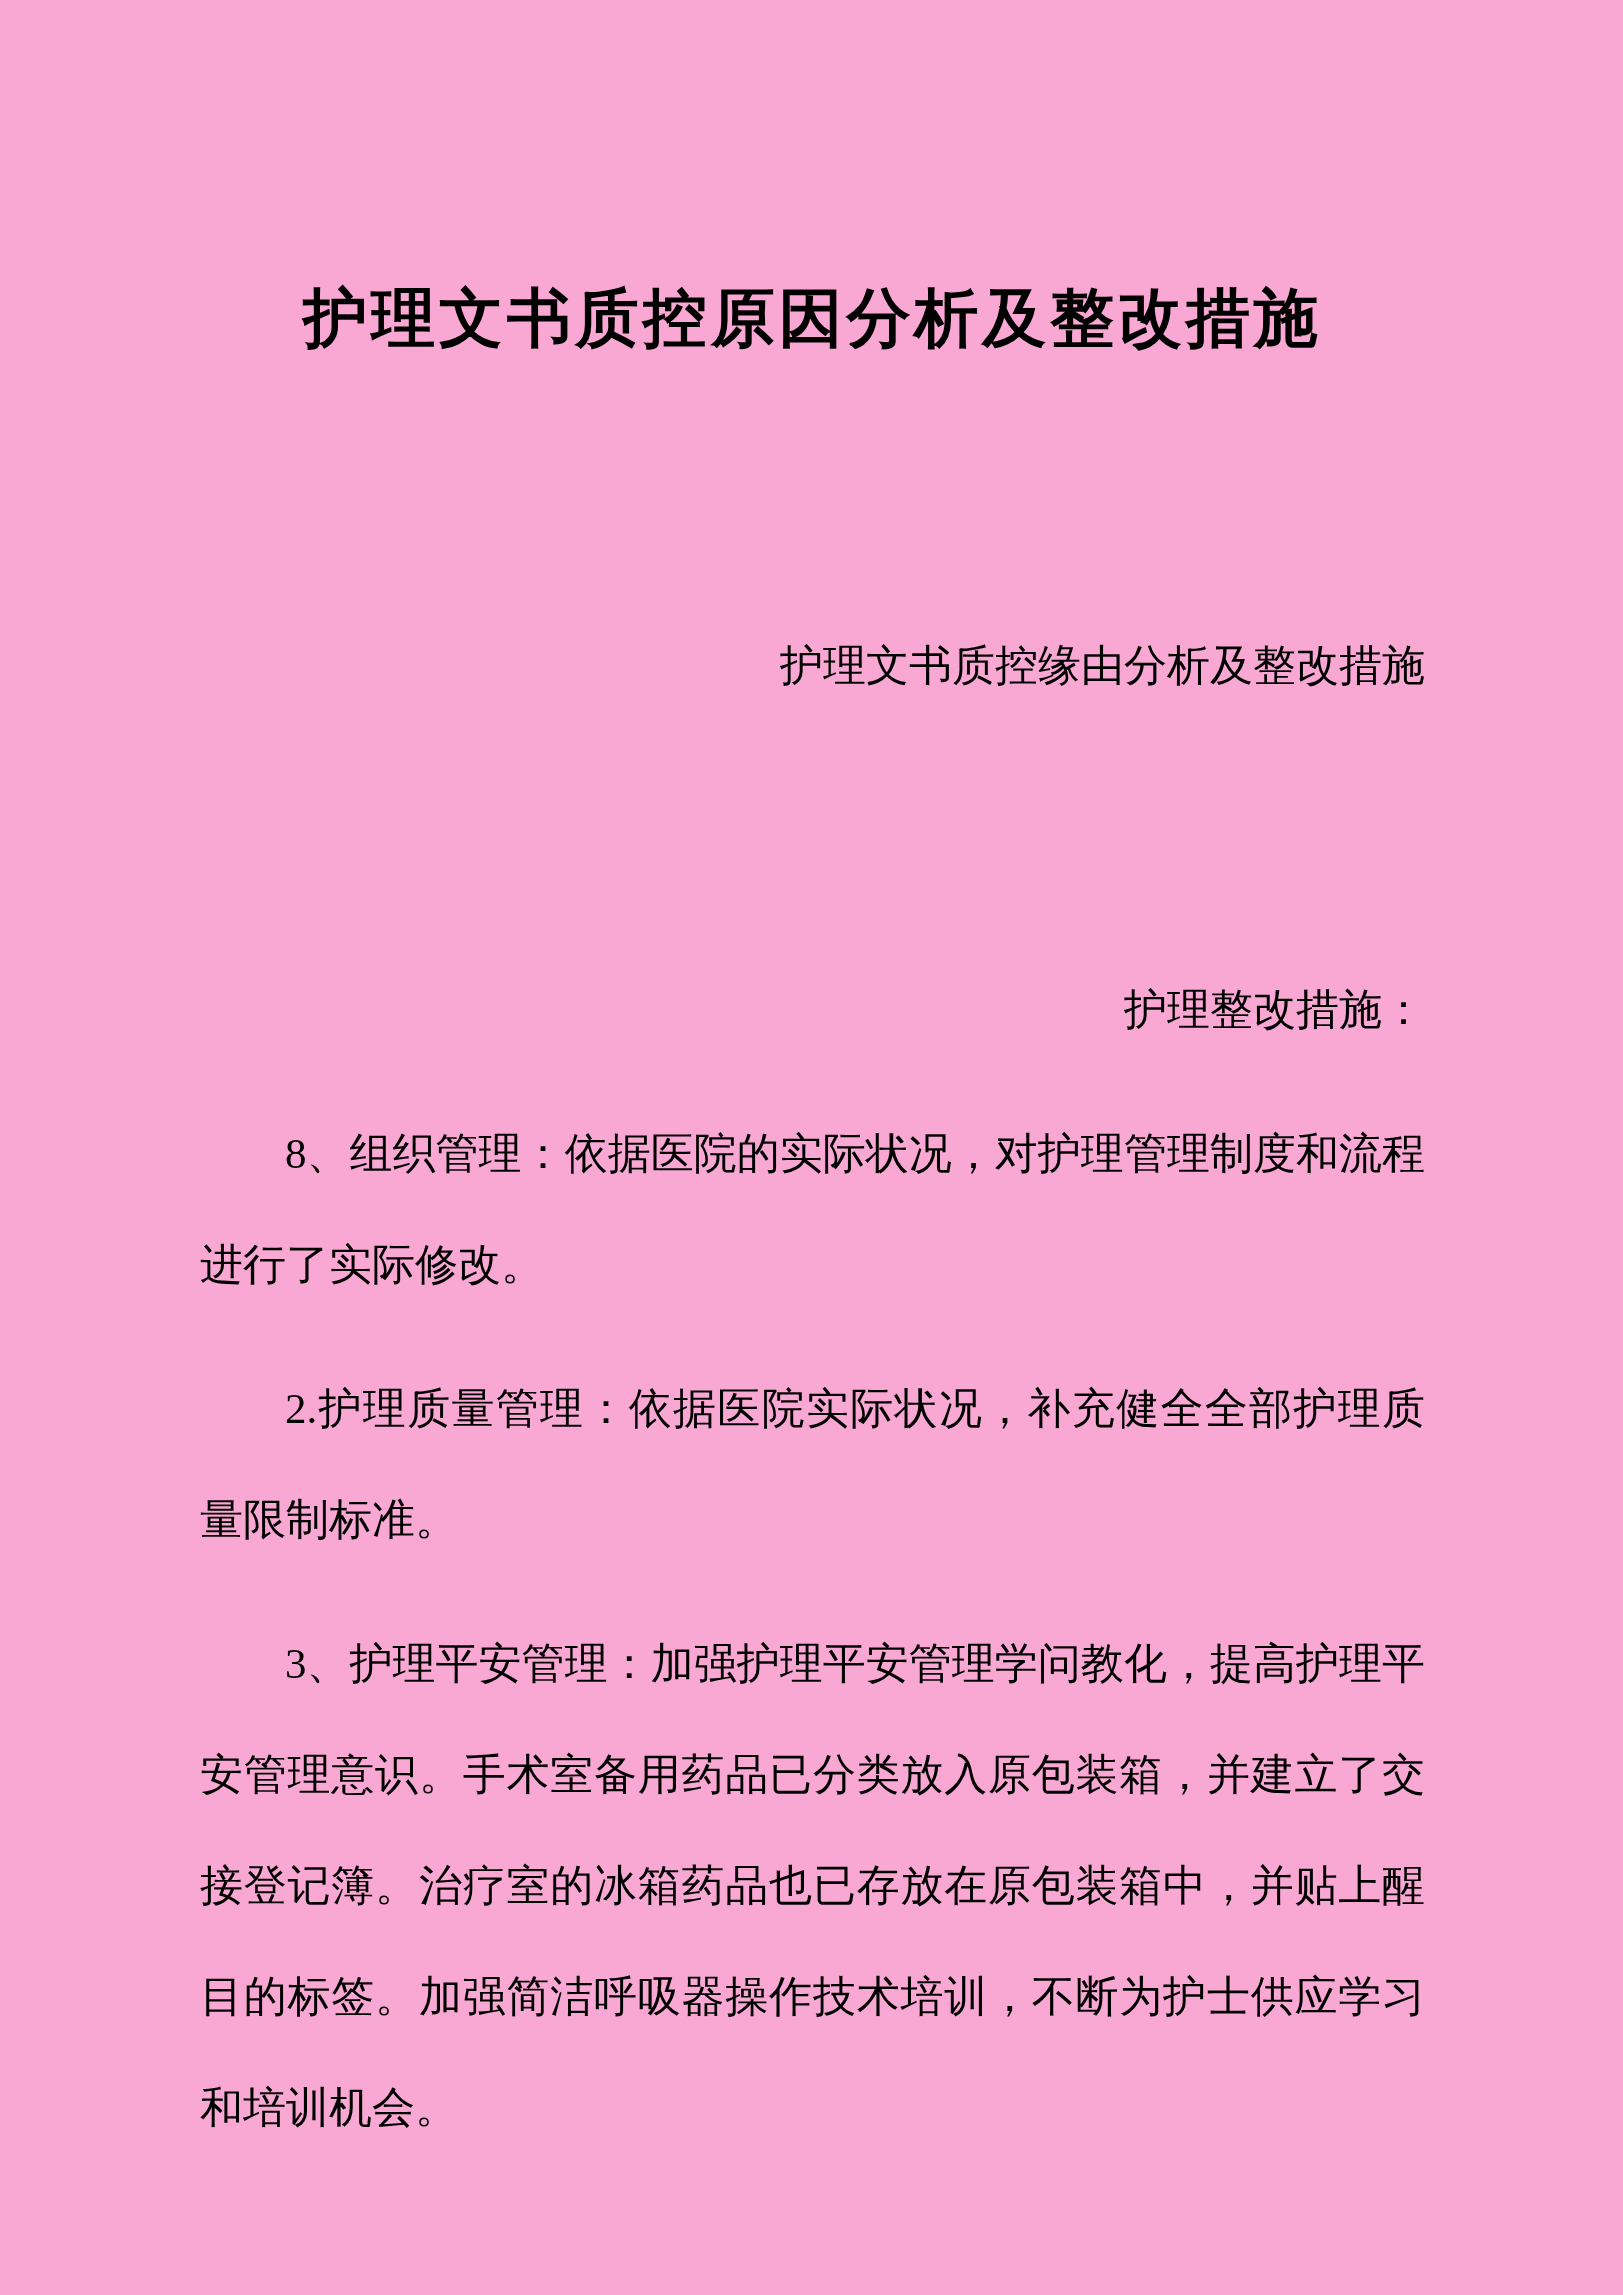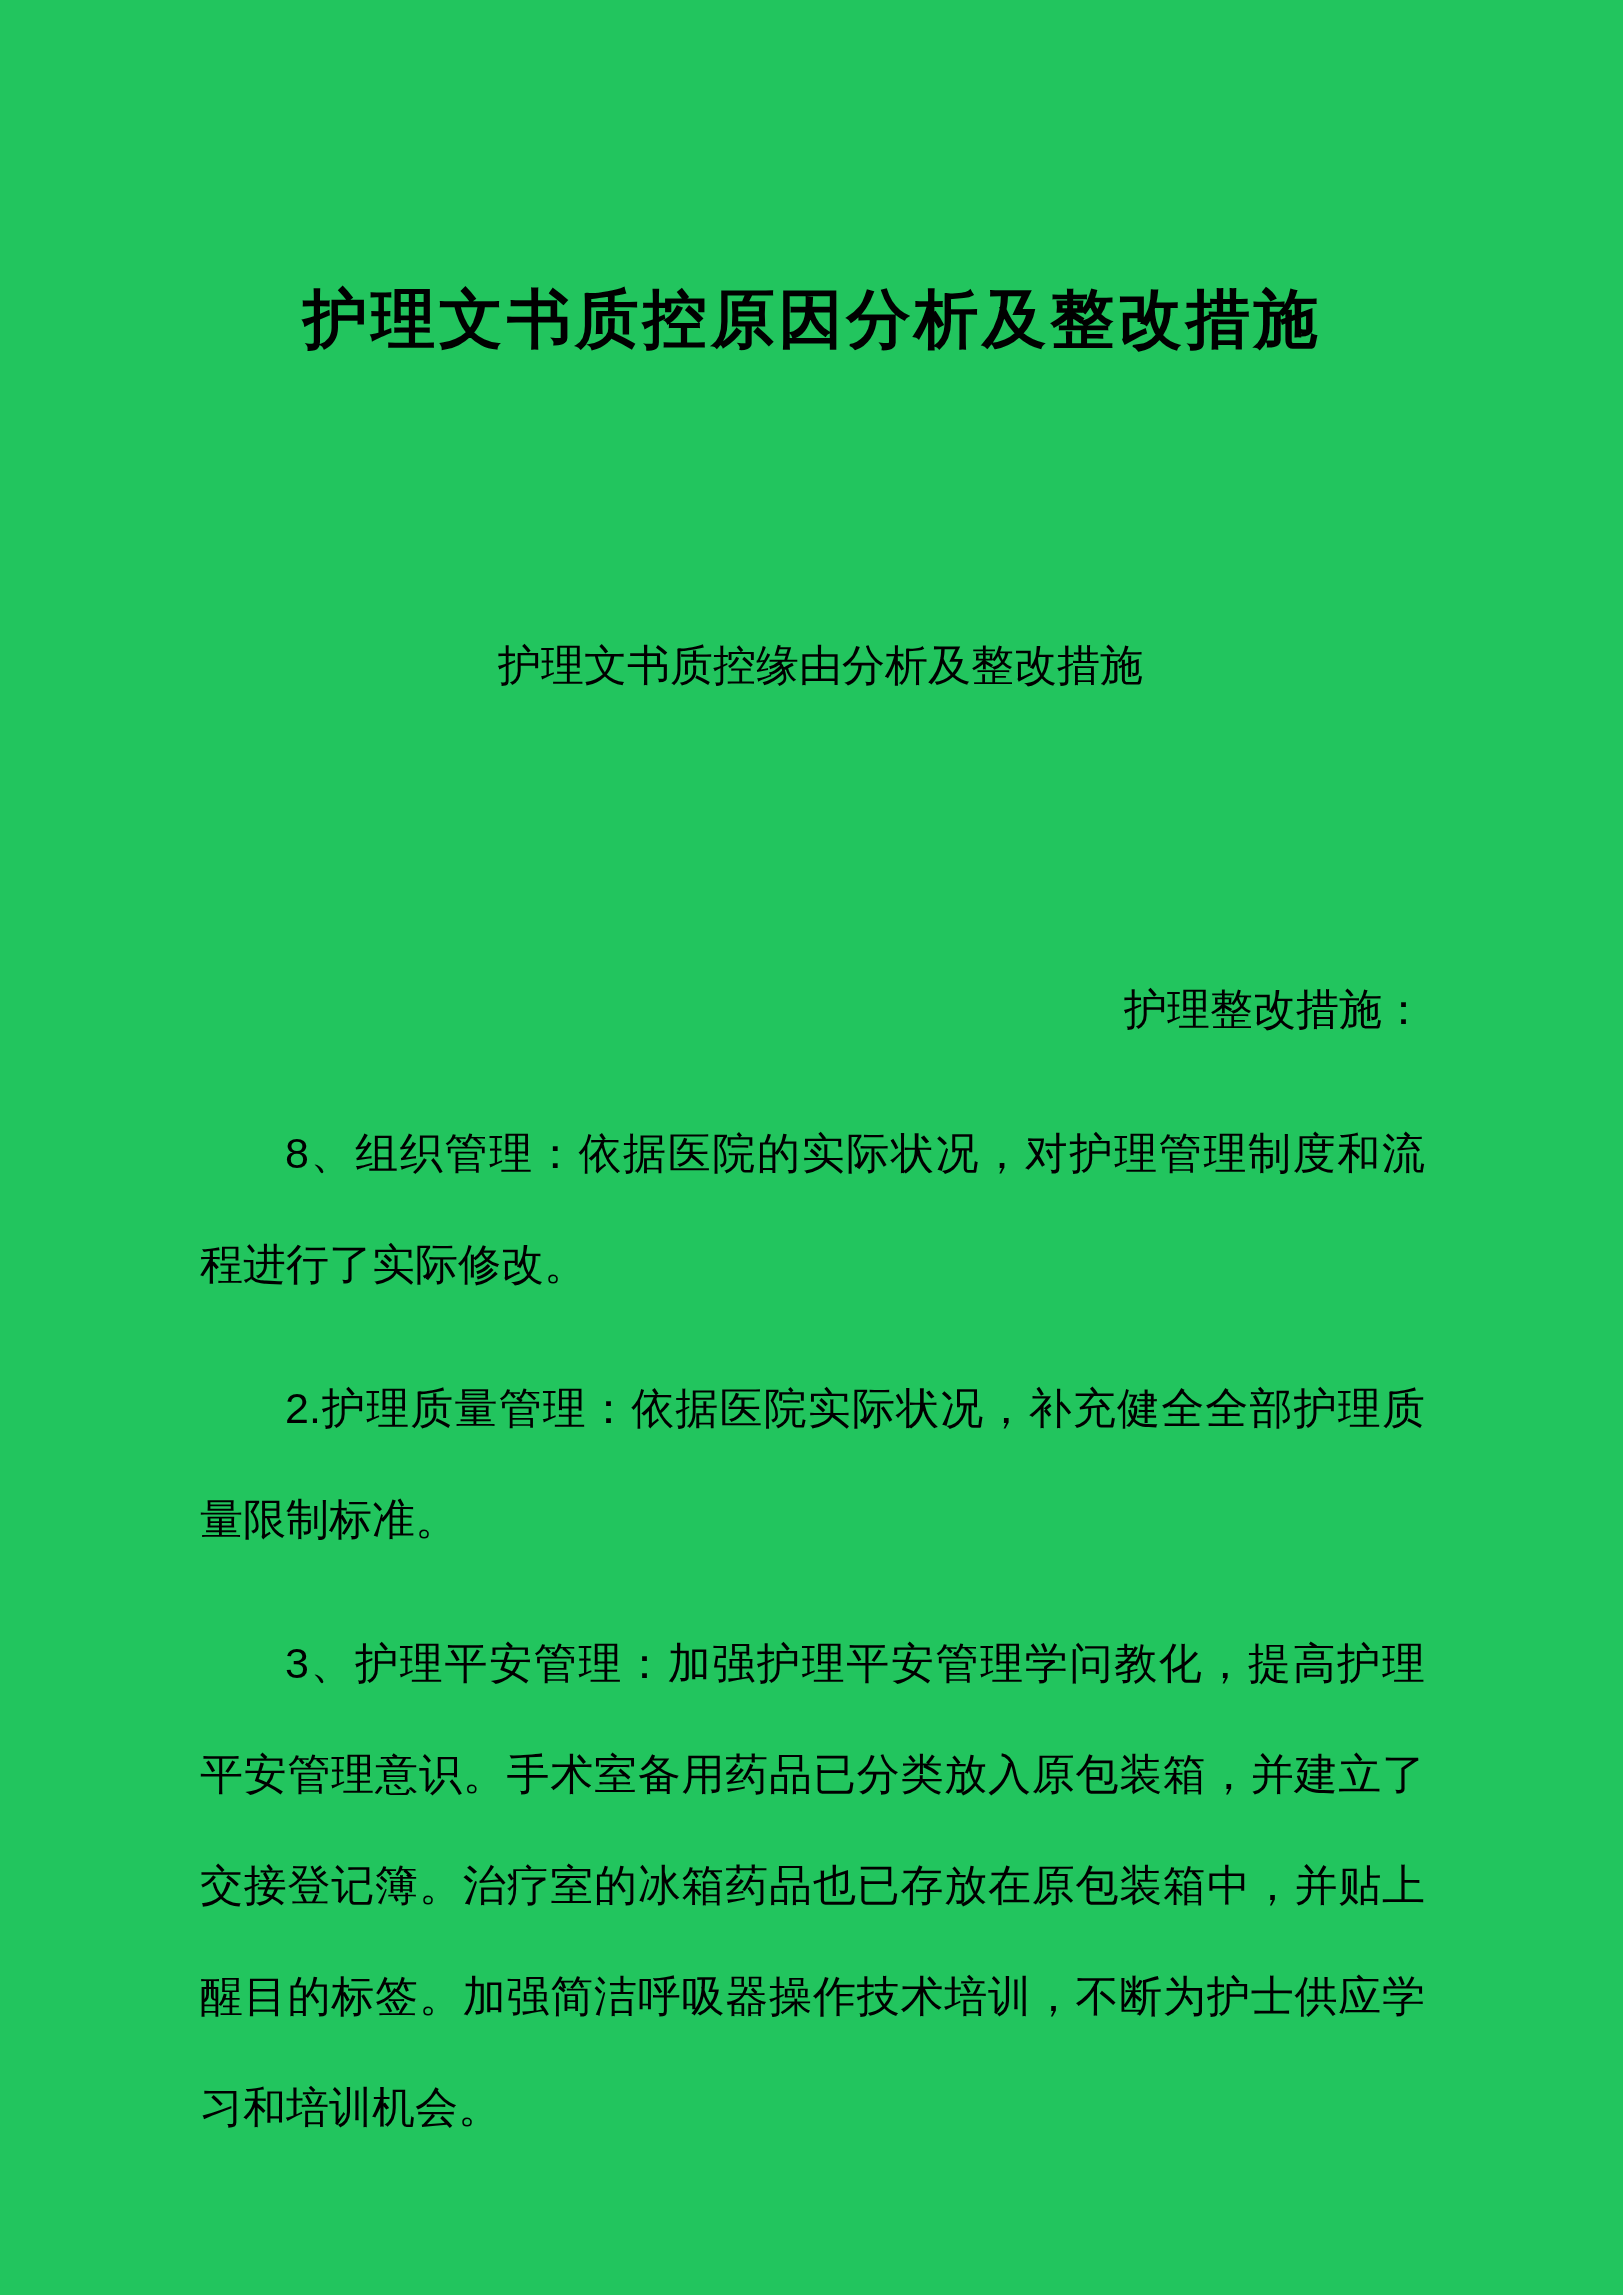--- a/index.html
+++ b/index.html
@@ -4,23 +4,23 @@
 <style>
   html, body {
     margin: 0;
     padding: 0;
     background: #ffffff;
   }
   .page {
     position: relative;
     width: 1623px;
     height: 2295px;
-    background: #22c55e;
+    background: #f9a8d4;
     color: #000000;
-    font-family: Liberation Sans, sans-serif;
+    font-family: Liberation Serif, serif;
     overflow: hidden;
   }
   .content {
     position: absolute;
     left: 200px;
     top: 0;
     width: 1225px;
   }
   .doc-title {
     margin: 287px 0 0 0;
@@ -29,21 +29,21 @@
     font-weight: bold;
     letter-spacing: 3.9px;
     text-align: center;
     white-space: nowrap;
   }
   .doc-subtitle {
     margin: 259px 0 0 16px;
     font-size: 43px;
     line-height: 111px;
     text-indent: 0;
-    text-align: center;
+    text-align: right;
   }
   .section-heading {
     margin: 233px 0 0 0;
     font-size: 43px;
     line-height: 111px;
     text-indent: 85px;
     text-align: right;
   }
   .body-para {
     margin: 33px 0 0 0;

